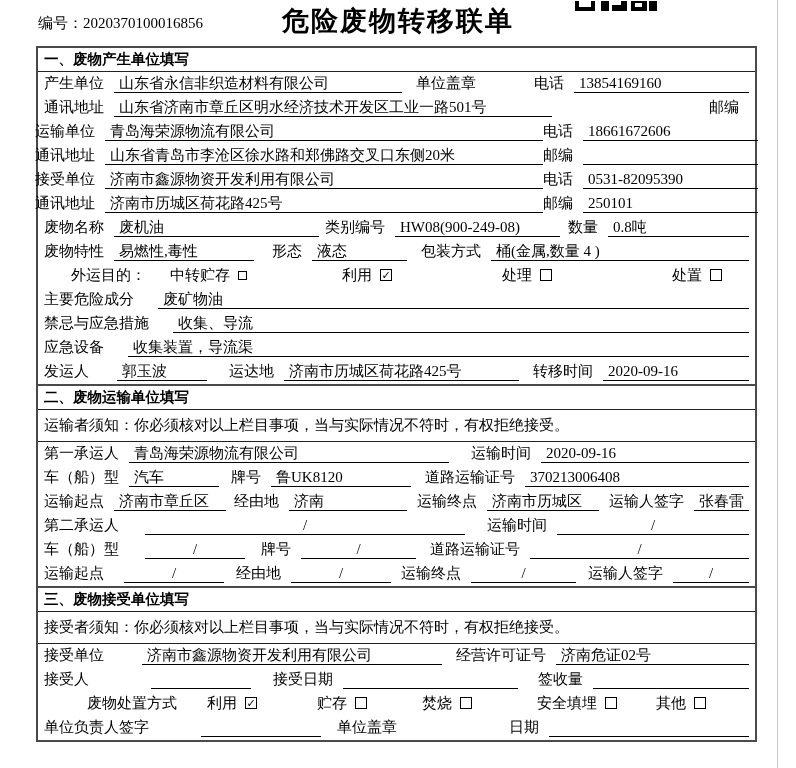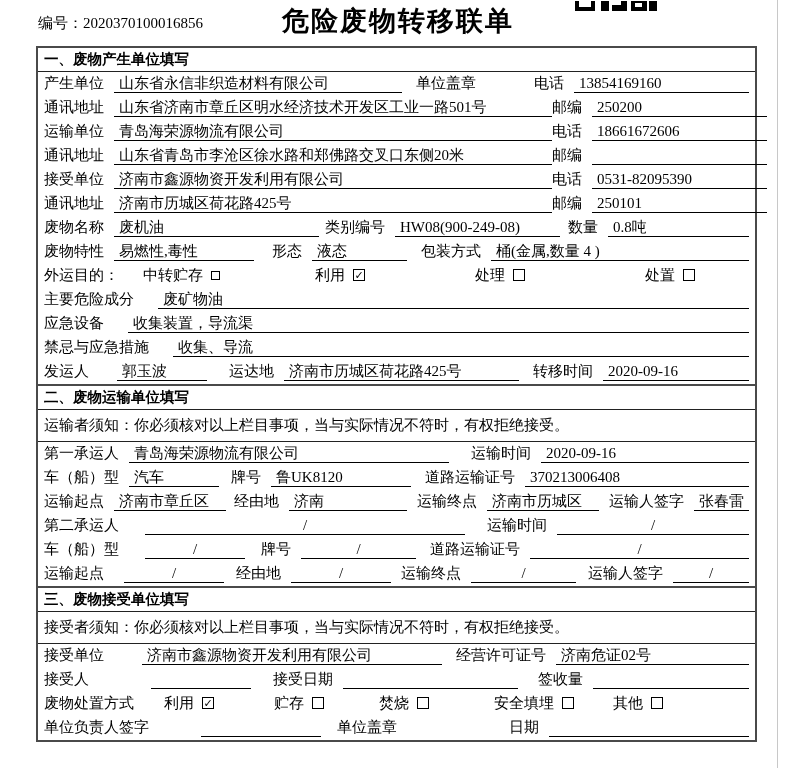--- a/index.html
+++ b/index.html
@@ -33,21 +33,21 @@
     font-weight:bold; font-size:14.5px;
     font-family:"Liberation Sans","DejaVu Sans",sans-serif;
     border-bottom:1px solid #222;
   }
   .note-row {
     height:32px; line-height:31px; padding-left:6px;
     border-bottom:1px solid #222; white-space:nowrap;
   }
   .row {
     display:flex; align-items:flex-end;
-    height:24px; padding:0 6px 3px 6px;
+    height:24px; padding:0 6px 3px 6px;justify-content:center;
   }
   .lbl   { white-space:nowrap; margin-right:10px; line-height:20px; }
   .stext { white-space:nowrap; line-height:20px; }
   .field {
     border-bottom:1px solid #000; padding:0 5px;
     height:20px; line-height:20px; white-space:nowrap; overflow:visible;
     min-width:30px;
   }
   .field.slash { text-align:center; }
   .spacer { flex:1 1 0; }
@@ -98,21 +98,20 @@
           <span class="stext" style="margin-left: 14px;">单位盖章</span>
           <span class="spacer"></span>
           <span class="lbl">电话</span>
           <span class="field" style="flex: 0 0 175px; width: 175px;">13854169160</span>
         </div>
         <div class="row">
           <span class="lbl">通讯地址</span>
           <span class="field" style="flex: 0 0 438px; width: 438px;">山东省济南市章丘区明水经济技术开发区工业一路501号</span>
           <span class="spacer"></span>
           <span class="lbl">邮编</span>
-          <span class="field" style="flex: 0 0 175px; width: 175px;">250200</span>
         </div>
         <div class="row">
           <span class="lbl">运输单位</span>
           <span class="field" style="flex: 0 0 438px; width: 438px;">青岛海荣源物流有限公司</span>
           <span class="spacer"></span>
           <span class="lbl">电话</span>
           <span class="field" style="flex: 0 0 175px; width: 175px;">18661672606</span>
         </div>
         <div class="row">
           <span class="lbl">通讯地址</span>
@@ -168,26 +167,26 @@
           <span class="cbitem" style="margin-left: 120px;">
             <span>处置</span>
             <span class="cbox"></span>
           </span>
         </div>
         <div class="row">
           <span class="lbl">主要危险成分</span>
           <span class="field" style="flex: 1 1 auto; margin-left: 14px;">废矿物油</span>
         </div>
         <div class="row">
+          <span class="lbl">禁忌与应急措施</span>
+          <span class="field" style="flex: 1 1 auto; margin-left: 14px;">收集、导流</span>
+        </div>
+        <div class="row">
           <span class="lbl">应急设备</span>
           <span class="field" style="flex: 1 1 auto; margin-left: 14px;">收集装置，导流渠</span>
-        </div>
-        <div class="row">
-          <span class="lbl">禁忌与应急措施</span>
-          <span class="field" style="flex: 1 1 auto; margin-left: 14px;">收集、导流</span>
         </div>
         <div class="row">
           <span class="lbl">发运人</span>
           <span class="field" style="flex: 0 0 90px; width: 90px; margin-left: 18px;">郭玉波</span>
           <span class="lbl" style="margin-left: 22px;">运达地</span>
           <span class="field" style="flex: 0 0 235px; width: 235px;">济南市历城区荷花路425号</span>
           <span class="lbl" style="margin-left: 14px;">转移时间</span>
           <span class="field" style="flex: 1 1 auto;">2020-09-16</span>
         </div>
       </div>

